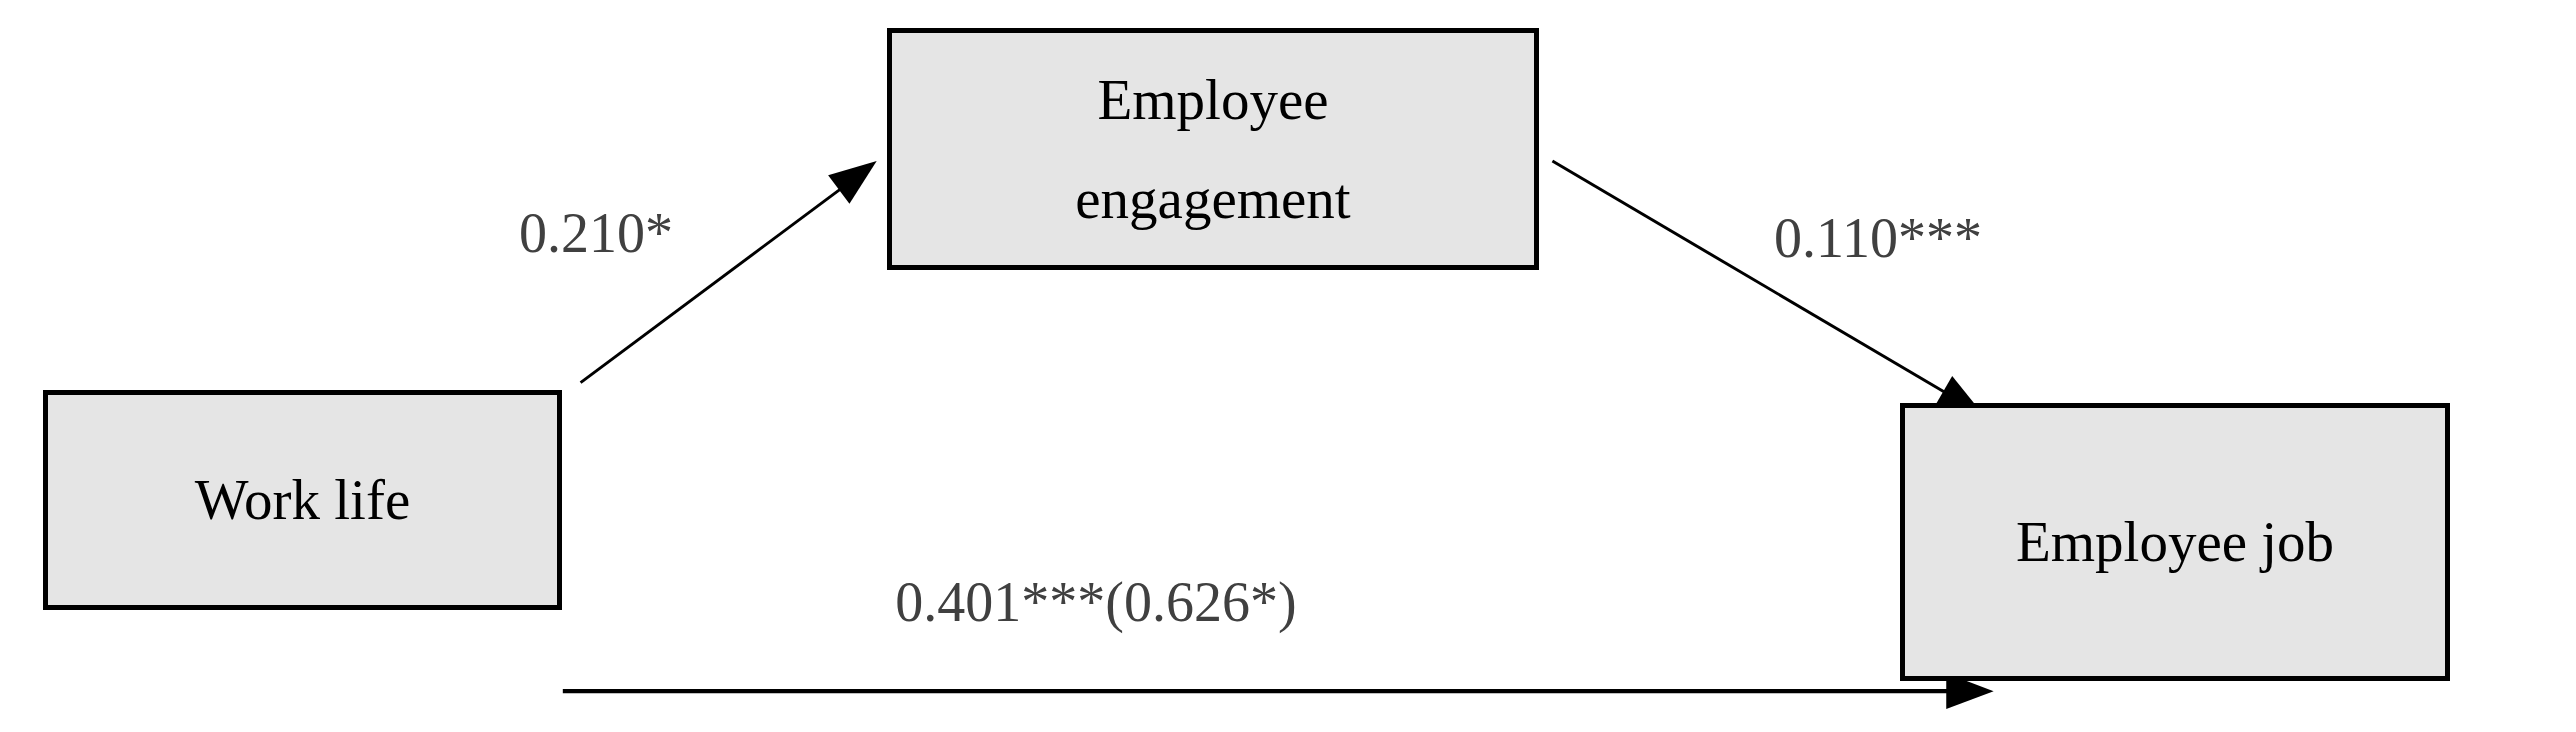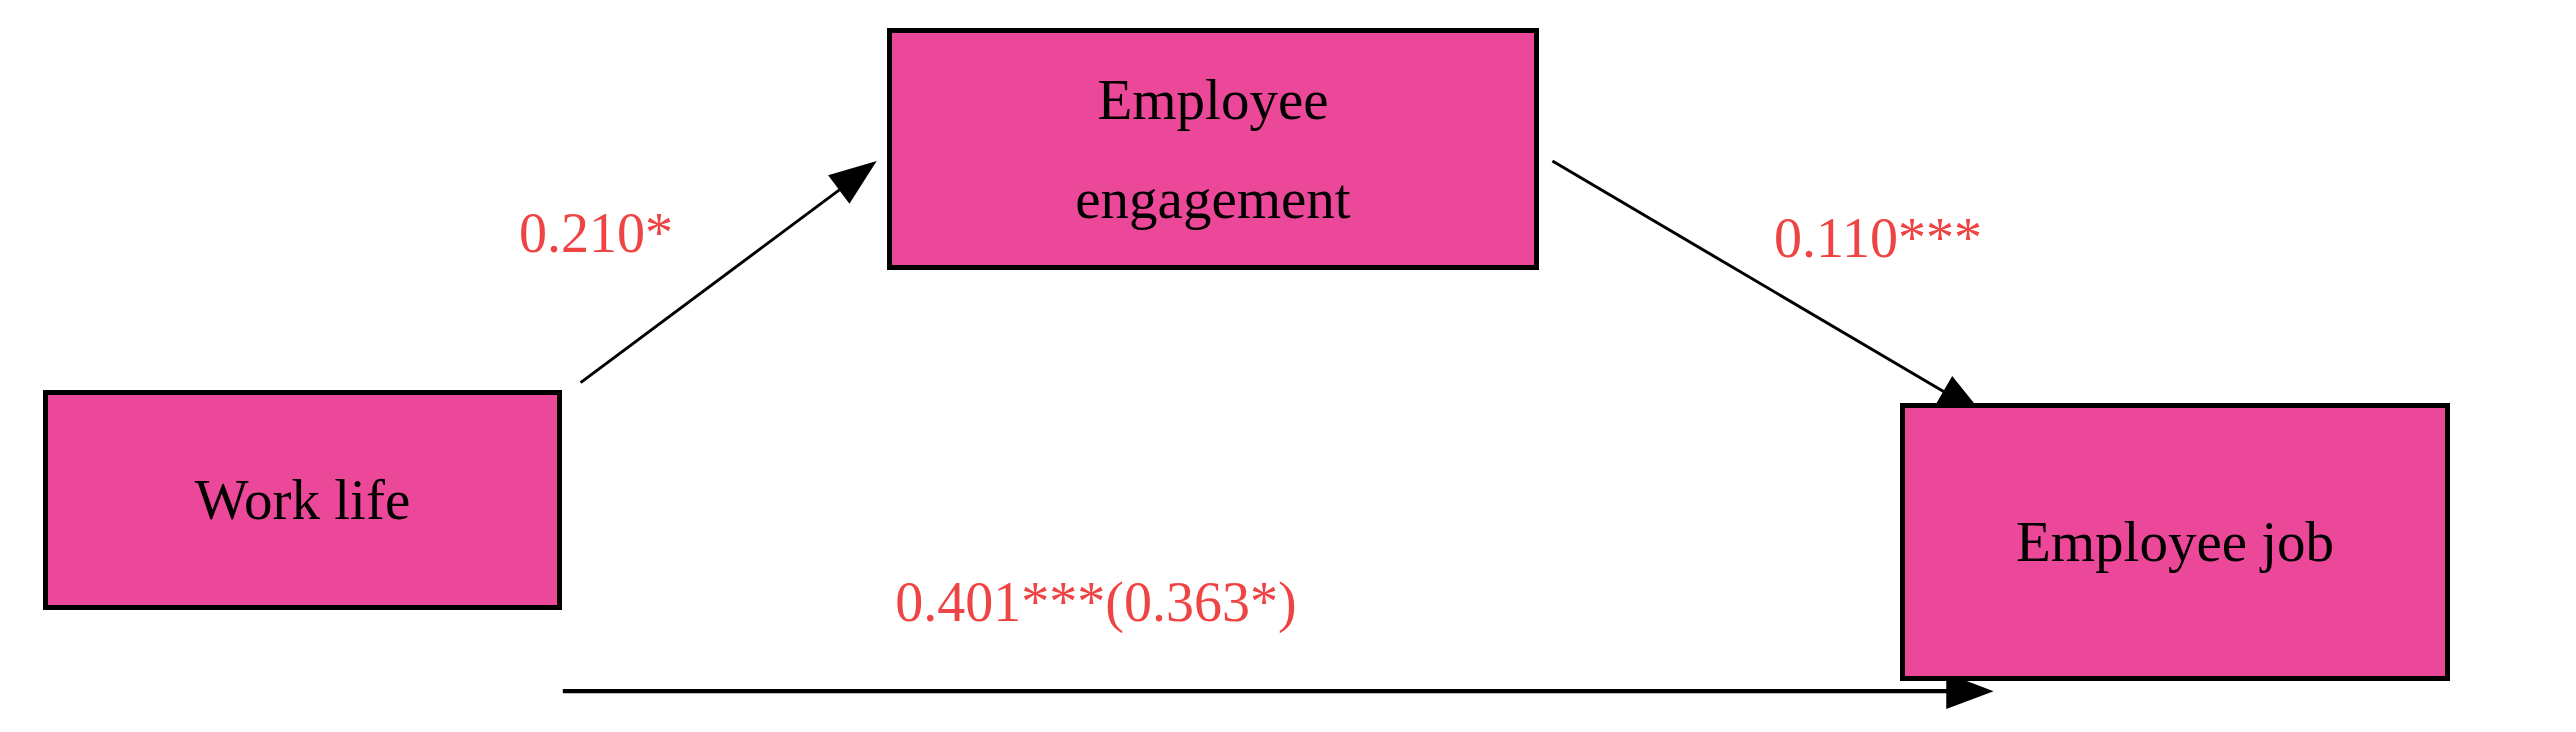--- a/index.html
+++ b/index.html
@@ -21,21 +21,21 @@
     left: 0;
     top: 0;
     width: 2576px;
     height: 732px;
     display: block;
   }
   .box {
     position: absolute;
     box-sizing: border-box;
     border: 5.3px solid #000000;
-    background: #ec4899;
+    background: #e5e5e5;
     display: flex;
     flex-direction: column;
     align-items: center;
     justify-content: center;
     text-align: center;
     font-size: 57px;
     line-height: 1.75;
     color: #000000;
   }
   .box-wlb {
@@ -55,21 +55,21 @@
     top: 403px;
     width: 550px;
     height: 278px;
   }
   .coef {
     position: absolute;
     font-size: 56px;
     line-height: 1;
     white-space: nowrap;
     transform: translate(-50%, -50%);
-    color: #ef4444;
+    color: #404040;
   }
   .coef-a { left: 596px; top: 233px; }
   .coef-b { left: 1878px; top: 238px; }
   .coef-c { left: 1096px; top: 602px; }
 </style>
 </head>
 <body>
 
 <div class="canvas">
 
@@ -98,16 +98,16 @@
   </div>
 
   <div class="box box-ejp">
     <span>Employee job</span>
   </div>
 
   <div class="coef coef-a">0.210*</div>
 
   <div class="coef coef-b">0.110***</div>
 
-  <div class="coef coef-c">0.401***(0.363*)</div>
+  <div class="coef coef-c">0.401***(0.626*)</div>
 
 </div>
 
 
 </body></html>

